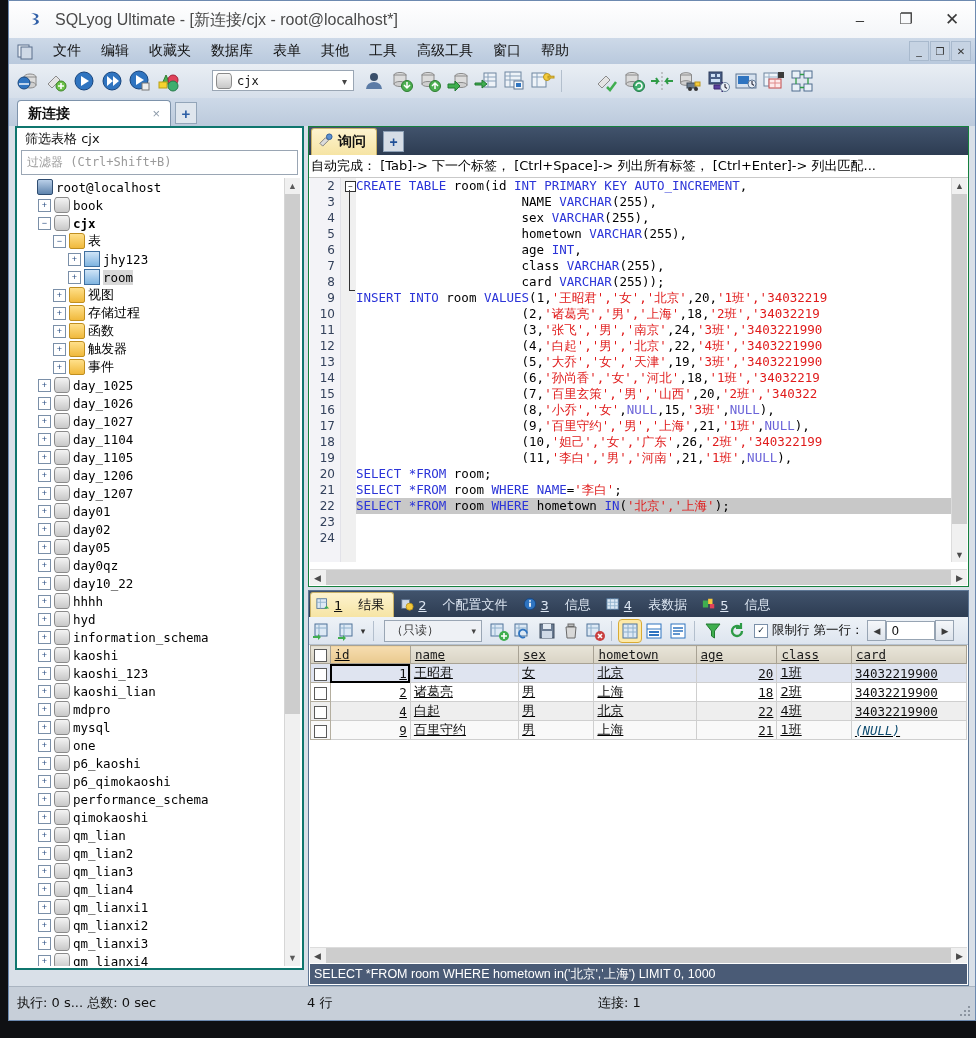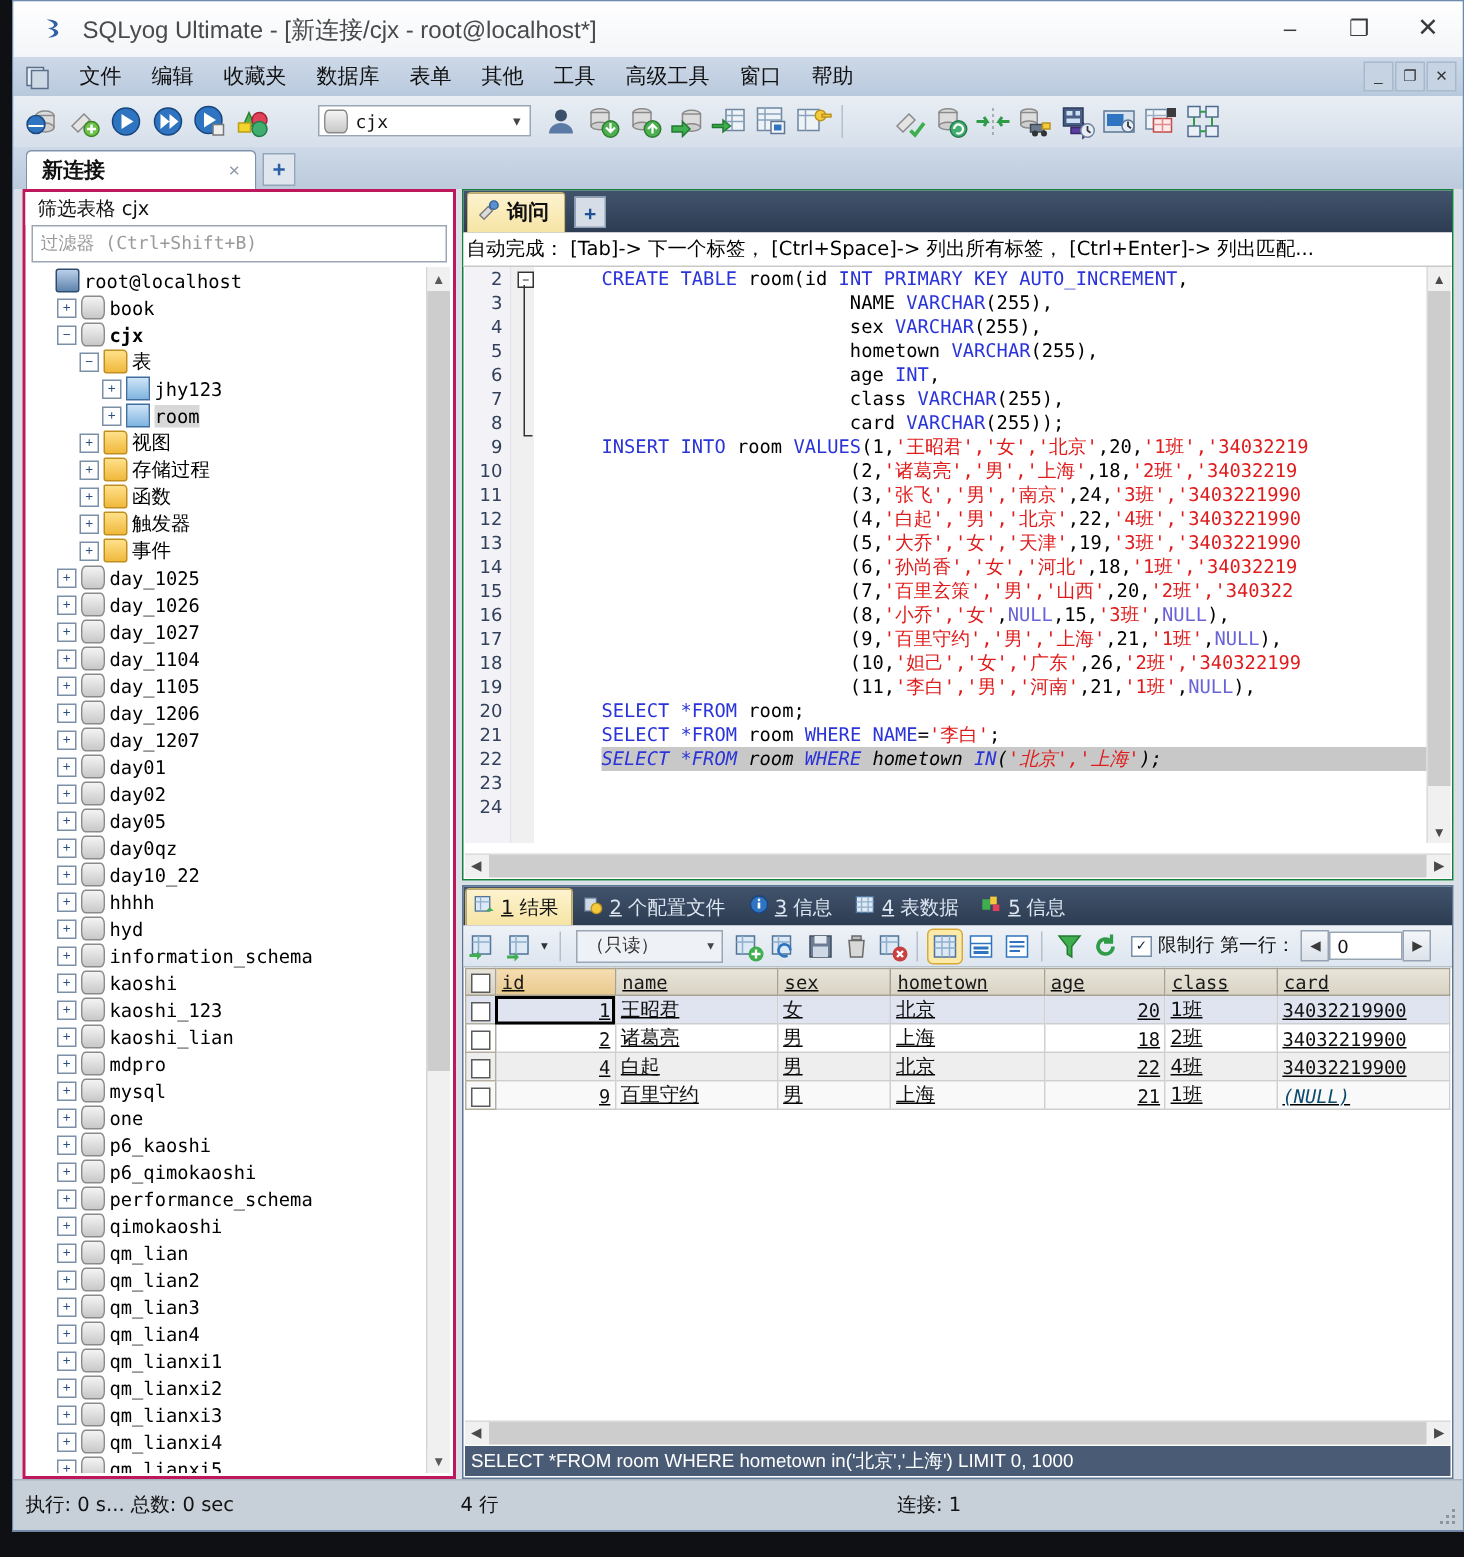--- a/index.html
+++ b/index.html
@@ -97,22 +97,22 @@
     color:#2d5fa5;font-size:15px;font-weight:bold;line-height:1;
   }
 
   
   .body{
     position:absolute;left:0;top:125px;right:0;bottom:34px;
     background:#d9e0e8;
   }
   
   .left{
-    position:absolute;left:6px;top:0;width:289px;bottom:0;
-    background:#fff;border:2px solid #be185d;box-sizing:border-box;
+    position:absolute;left:6px;top:0;width:289px;bottom:16px;
+    background:#fff;border:2px solid #0f766e;box-sizing:border-box;
   }
   .left-head{
     height:22px;background:#fff;display:flex;align-items:center;
     font-family:"DejaVu Sans","Liberation Sans",sans-serif;font-size:13px;color:#111;
     padding-left:8px;
   }
   .filter-box{
     margin:0 4px;height:23px;border:1px solid #9aa6b4;background:#fff;
     display:flex;align-items:center;
   }
@@ -188,32 +188,32 @@
     background:#fff;overflow:hidden;
   }
   .gutter{
     position:absolute;left:0;top:0;width:30px;bottom:0;
     background:#f3f3f7;border-right:1px solid #e2e2e8;
   }
   .foldcol{
     position:absolute;left:31px;top:0;width:15px;bottom:0;background:#f0f0f0;
   }
   .codearea{
-    position:absolute;left:46px;top:0;right:0;bottom:0;overflow:hidden;padding-left:45px;
+    position:absolute;left:46px;top:0;right:0;bottom:0;overflow:hidden;
   }
   .ln{
     height:16px;line-height:16px;text-align:right;padding-right:5px;
     font-family:"DejaVu Sans","Liberation Sans",sans-serif;font-size:12px;color:#33415b;
   }
   .cl{
     height:16px;line-height:16px;white-space:pre;
     font-family:"DejaVu Sans Mono","Liberation Mono",monospace;
     font-size:12.5px;color:#000;
   }
-  .cl.sel{background:#c8c8c8;font-style:italic;}
+  .cl.sel{background:#c8c8c8;}
   .kw{color:#2b34d8;}
   .str{color:#e01b1b;}
   .nul{color:#6a63d8;}
   .fold{
     position:absolute;left:4px;width:9px;height:9px;border:1px solid #333;background:#fff;
     display:flex;align-items:center;justify-content:center;font-size:8px;line-height:1;color:#000;
     font-family:"Liberation Sans",sans-serif;
   }
   .foldline{position:absolute;left:8px;width:1px;background:#333;}
   .foldend{position:absolute;left:8px;width:6px;height:1px;background:#333;}
@@ -238,21 +238,21 @@
   }
   .rtab{
     margin-left:1px;height:24px;display:flex;align-items:center;padding:0 9px 0 5px;
     font-family:"DejaVu Sans","Liberation Sans",sans-serif;font-size:13px;color:#dde6f2;
   }
   .rtab.active{
     background:linear-gradient(#fdf3cf,#f6e4a4);border:1px solid #c9b26a;border-bottom:none;
     border-radius:3px 3px 0 0;color:#111;
   }
   .rtab .num{text-decoration:underline;margin-left:4px;}
-  .rtab .t{margin-left:4px;}
+  .rtab .t{margin-left:16px;}
   .rtoolbar{
     height:27px;background:linear-gradient(#eef2f7,#dde5ef);
     border-bottom:1px solid #b6c2d0;display:flex;align-items:center;
     position:relative;
   }
   .rtb{width:22px;height:22px;margin-left:2px;border-radius:3px;position:relative;}
   .rtb.on{background:#fde9a8;outline:1px solid #d9ab34;}
   .rosel{
     margin-left:6px;width:96px;height:20px;background:#eef1f5;border:1px solid #9aa6b4;
     display:flex;align-items:center;position:relative;

